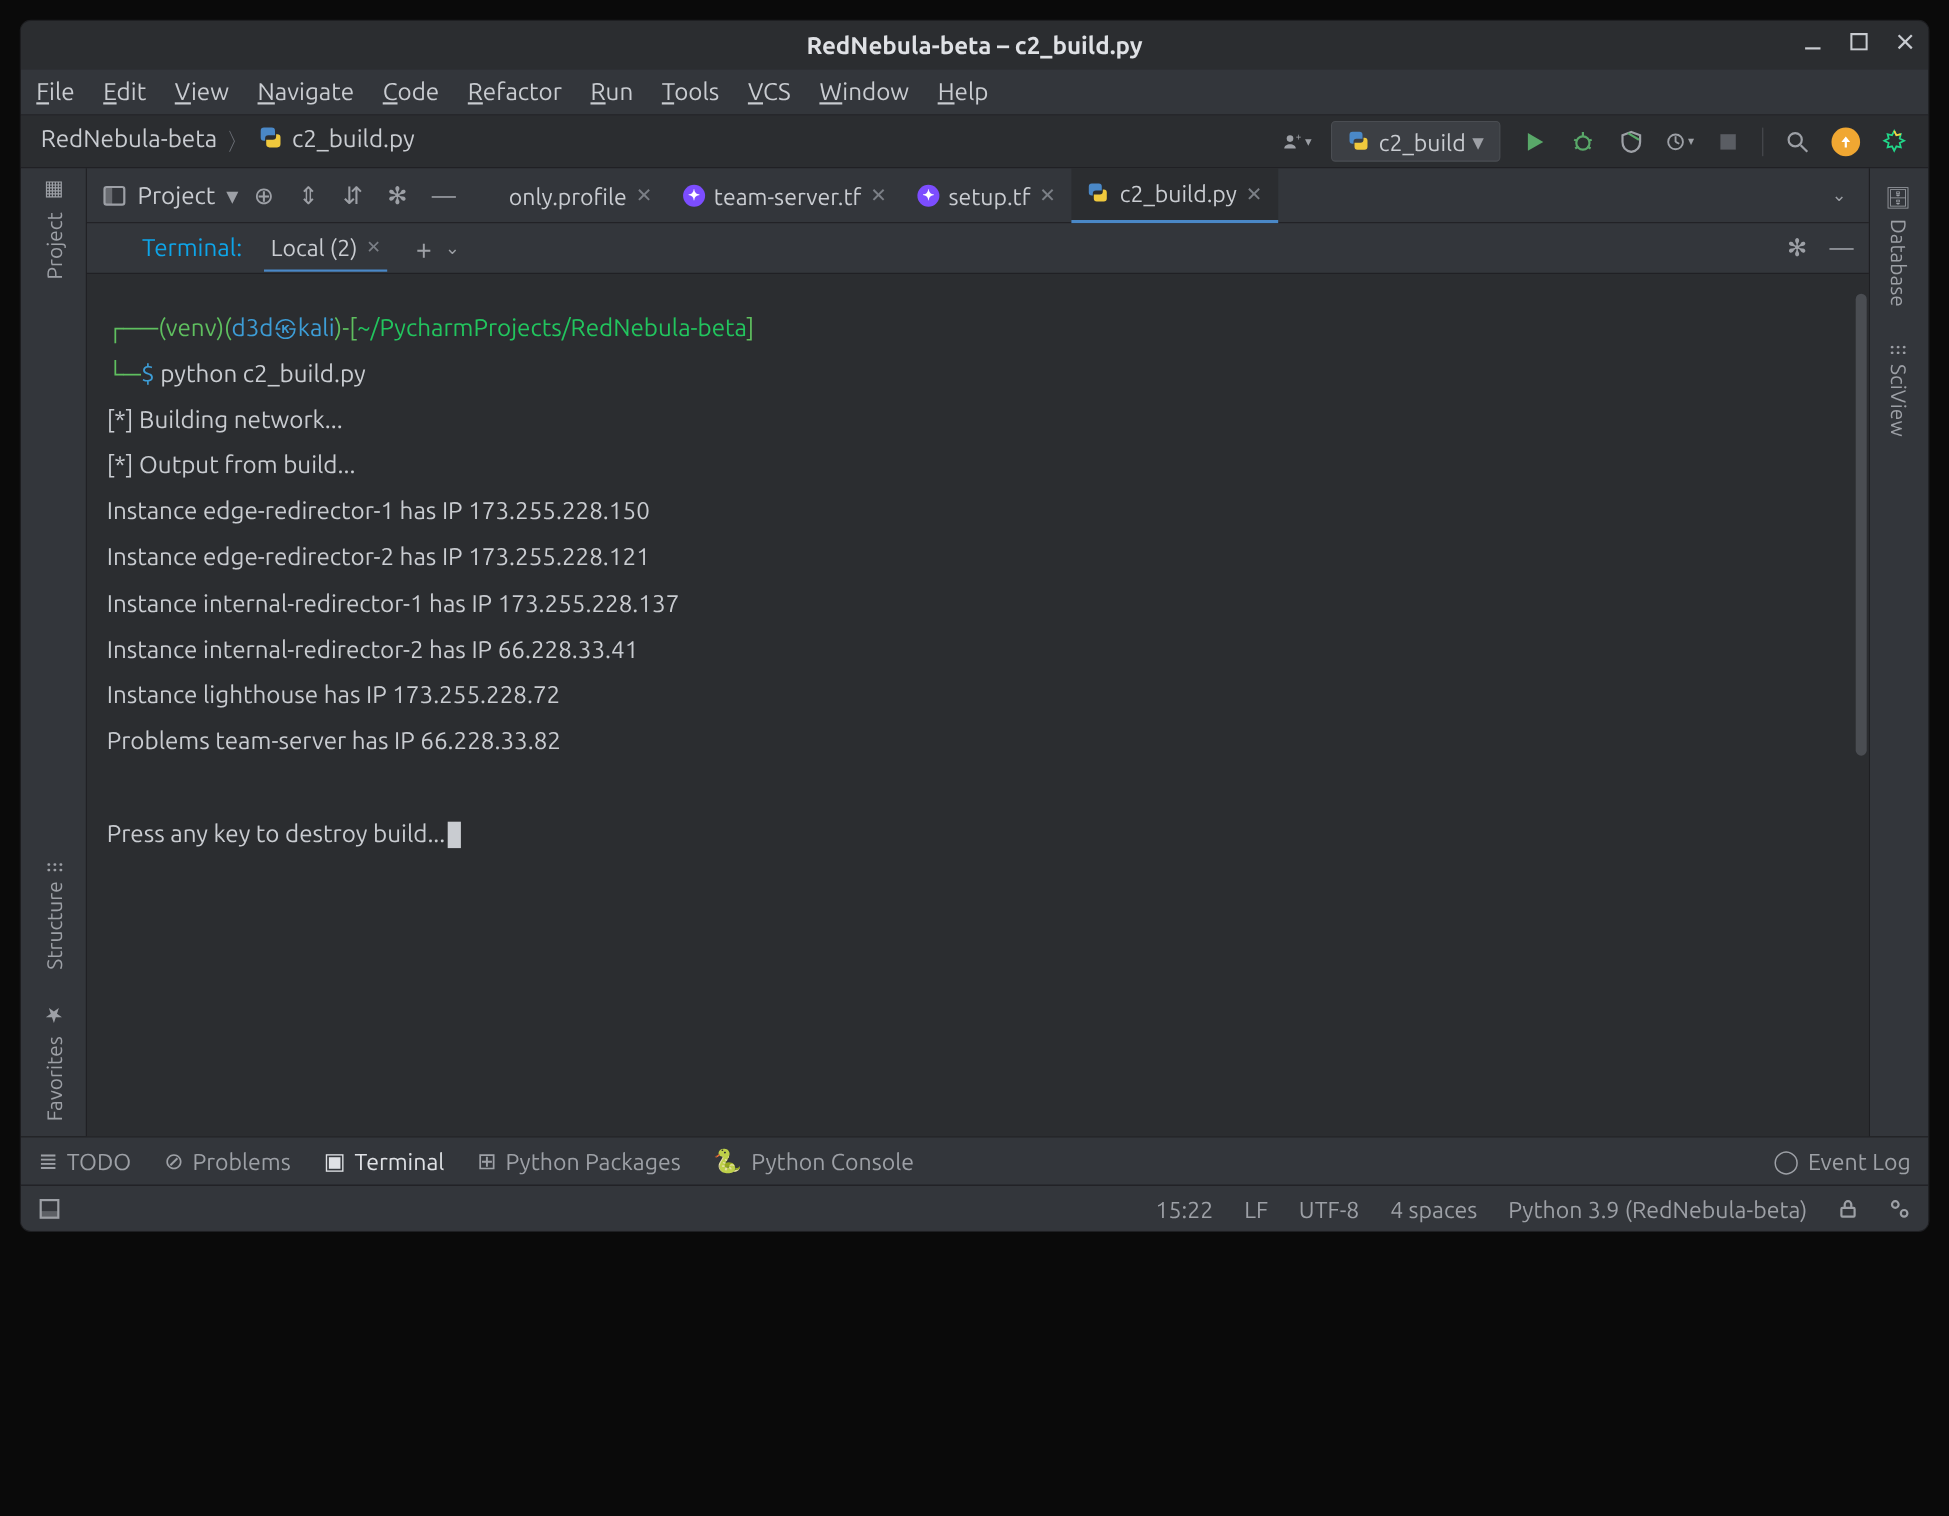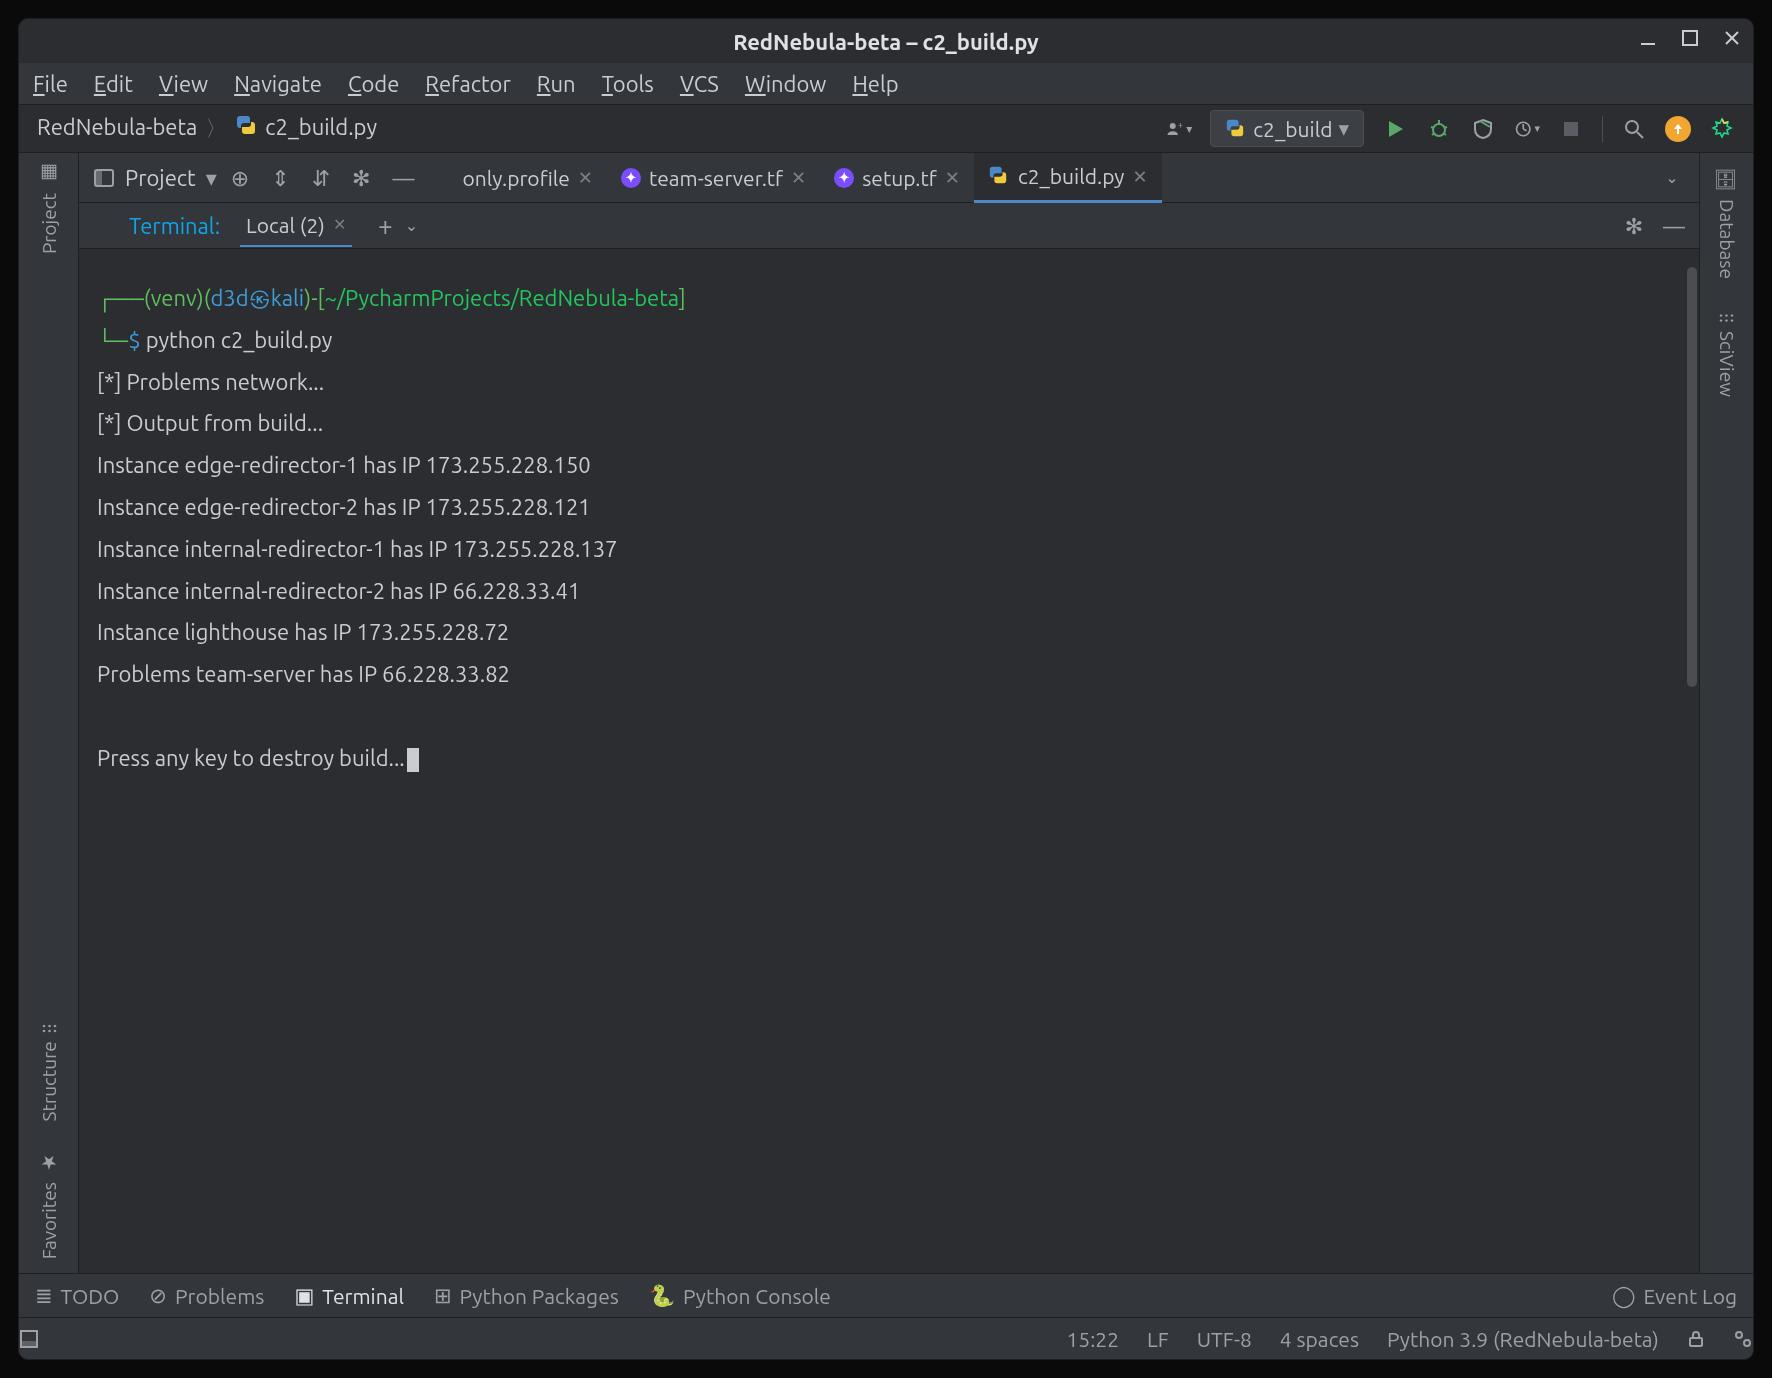--- a/index.html
+++ b/index.html
@@ -1,17 +1,17 @@
 <!DOCTYPE html>
 <html><head>
 <meta charset="utf-8">
 <style>
 * { margin:0; padding:0; box-sizing:border-box; font-family:"Segoe UI","Ubuntu",sans-serif; }
 body { background:#0a0a0a; width:1772px; height:1378px; overflow:hidden; }
-.window { position:absolute; left:18px; top:18px; width:1736px; height:1342px; background:#2b2d30; border-radius:10px; overflow:hidden; display:flex; flex-direction:column; border:1px solid #1e1f22; }
+.window { position:absolute; left:18px; top:18px; width:1736px; height:1102px; background:#2b2d30; border-radius:10px; overflow:hidden; display:flex; flex-direction:column; border:1px solid #1e1f22; }
 .titlebar { height:44px; background:#2b2d30; display:flex; align-items:center; justify-content:center; position:relative; }
 .titlebar span { color:#dfe1e5; font-size:22px; font-weight:600; }
 .win-controls { position:absolute; right:10px; top:8px; display:flex; gap:20px; }
 .win-controls div { width:22px; height:22px; color:#c9ccd1; font-size:20px; display:flex; align-items:center; justify-content:center; cursor:pointer; }
 .menubar { height:42px; background:#33363b; display:flex; align-items:center; padding:0 14px; gap:26px; border-bottom:1px solid #1e1f22; }
 .menubar span { color:#c9ccd1; font-size:22px; cursor:pointer; }
 .menubar span u { text-decoration:underline; }
 .toolbar { height:48px; background:#2b2d30; display:flex; align-items:center; padding:0 18px; border-bottom:1px solid #1e1f22; }
 .breadcrumb { color:#c9ccd1; font-size:22px; display:flex; gap:8px; }
 .breadcrumb .chev { color:#6b6f76; }
@@ -45,21 +45,21 @@
 .terminal .user { color:#3d9dd6; }
 .terminal .path { color:#22c55e; }
 .terminal .brkt { color:#5fbf5f; }
 .terminal .dollar { color:#3d9dd6; }
 .terminal .cursor { display:inline-block; width:12px; height:24px; background:#c9ccd1; vertical-align:middle; margin-left:2px; }
 .terminal .scrollthumb { position:absolute; right:2px; top:18px; width:10px; height:420px; background:#4a4d52; border-radius:5px; }
 .bottom-tools { height:44px; background:#33363b; border-top:1px solid #1e1f22; display:flex; align-items:center; padding:0 16px; gap:30px; color:#9da0a6; font-size:21px; }
 .bottom-tools .bt { display:flex; align-items:center; gap:8px; cursor:pointer; }
 .bottom-tools .bt.active { color:#dfe1e5; }
 .bottom-tools .spacer { flex:1; }
-.statusbar { height:42px; background:#33363b; border-top:1px solid #1e1f22; display:flex; align-items:center; padding:0 0; gap:28px; color:#9da0a6; font-size:21px; }
+.statusbar { height:42px; background:#33363b; border-top:1px solid #1e1f22; display:flex; align-items:center; padding:0 16px; gap:28px; color:#9da0a6; font-size:21px; }
 .statusbar .spacer { flex:1; }
 svg { display:block; }
 </style>
 </head>
 <body>
 
 <div class="window">
 
   <div class="titlebar">
     <span>RedNebula-beta – c2_build.py</span>
@@ -261,21 +261,21 @@
         </div>
       </div>
 
       <div class="terminal">
         <div class="scrollthumb"></div>
         <div>
           <span class="brkt">┌──(</span><span class="venv">venv</span><span class="brkt">)(</span><span class="user">d3d</span><span class="user">㉿</span><span class="user">kali</span><span class="brkt">)-[</span><span class="path">~/PycharmProjects/RedNebula-beta</span><span class="brkt">]</span>
         </div>
         <div><span class="brkt">└─</span><span class="dollar">$ </span><span>python c2_build.py</span></div>
         <div id="term-lines">
-            <div>[*] Problems network...</div>
+            <div>[*] Building network...</div>
             <div>[*] Output from build...</div>
             <div>Instance edge-redirector-1 has IP 173.255.228.150</div>
             <div>Instance edge-redirector-2 has IP 173.255.228.121</div>
             <div>Instance internal-redirector-1 has IP 173.255.228.137</div>
             <div>Instance internal-redirector-2 has IP 66.228.33.41</div>
             <div>Instance lighthouse has IP 173.255.228.72</div>
             <div>Problems team-server has IP 66.228.33.82</div>
           </div>
         <div>&nbsp;</div>
         <div><span>Press any key to destroy build...</span><span class="cursor"></span></div>

